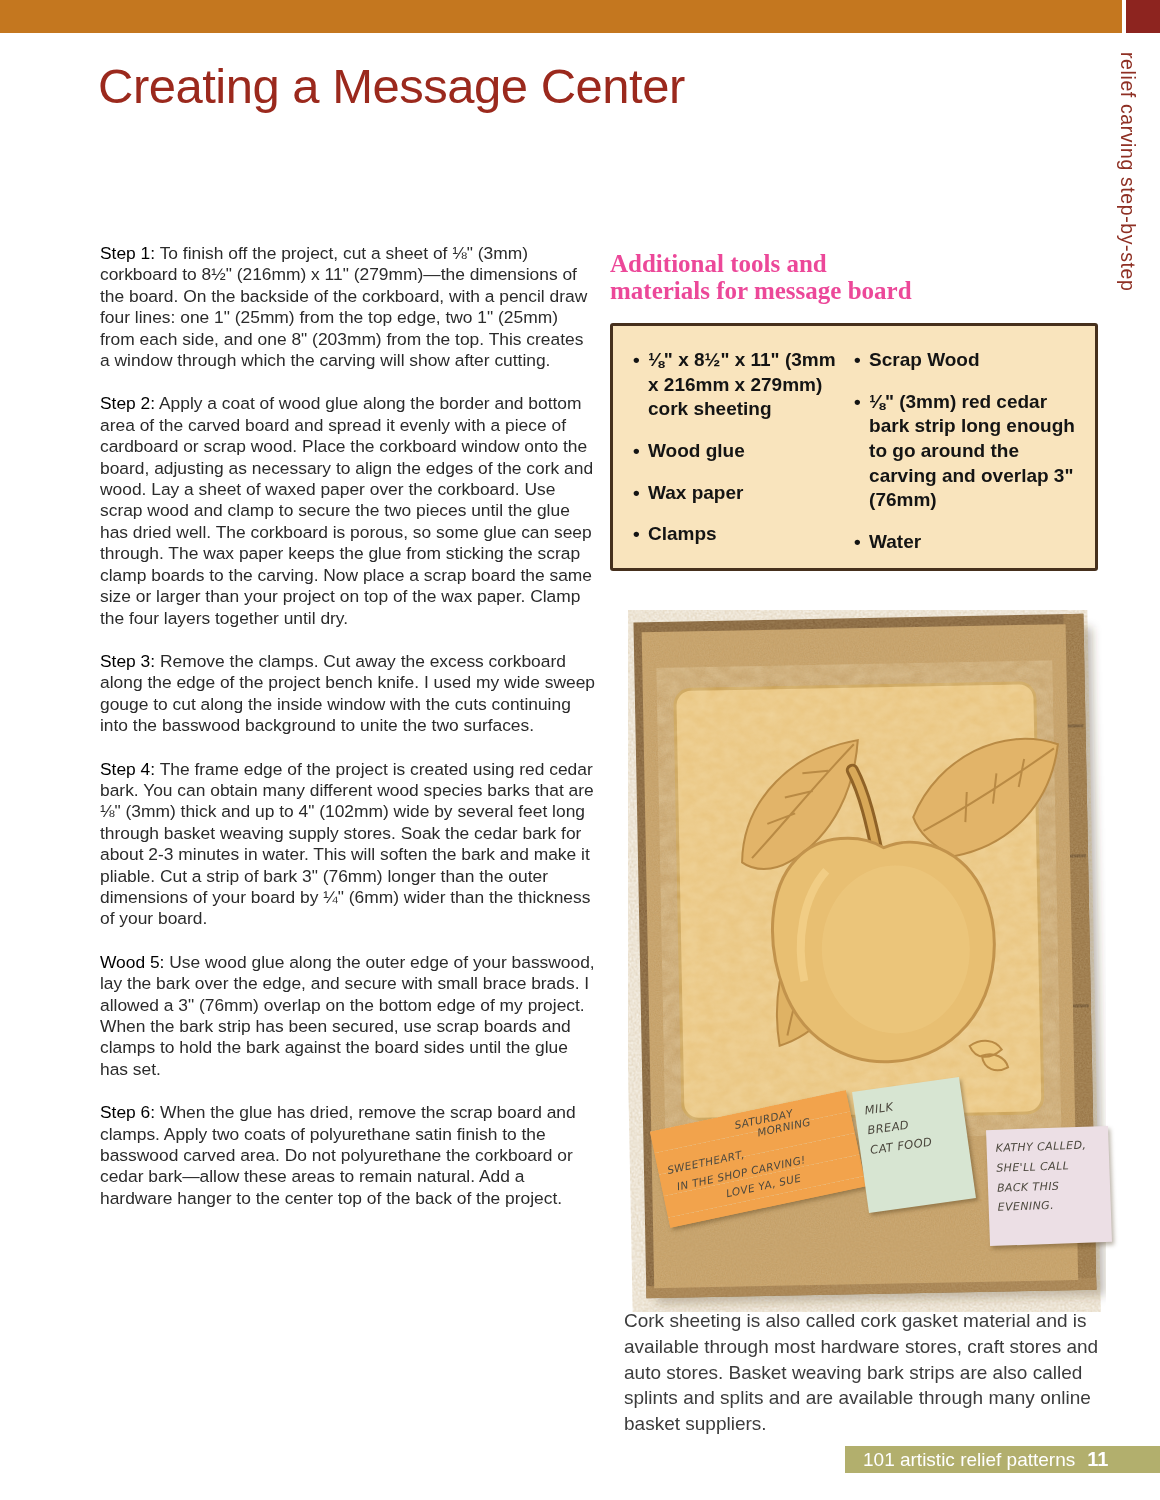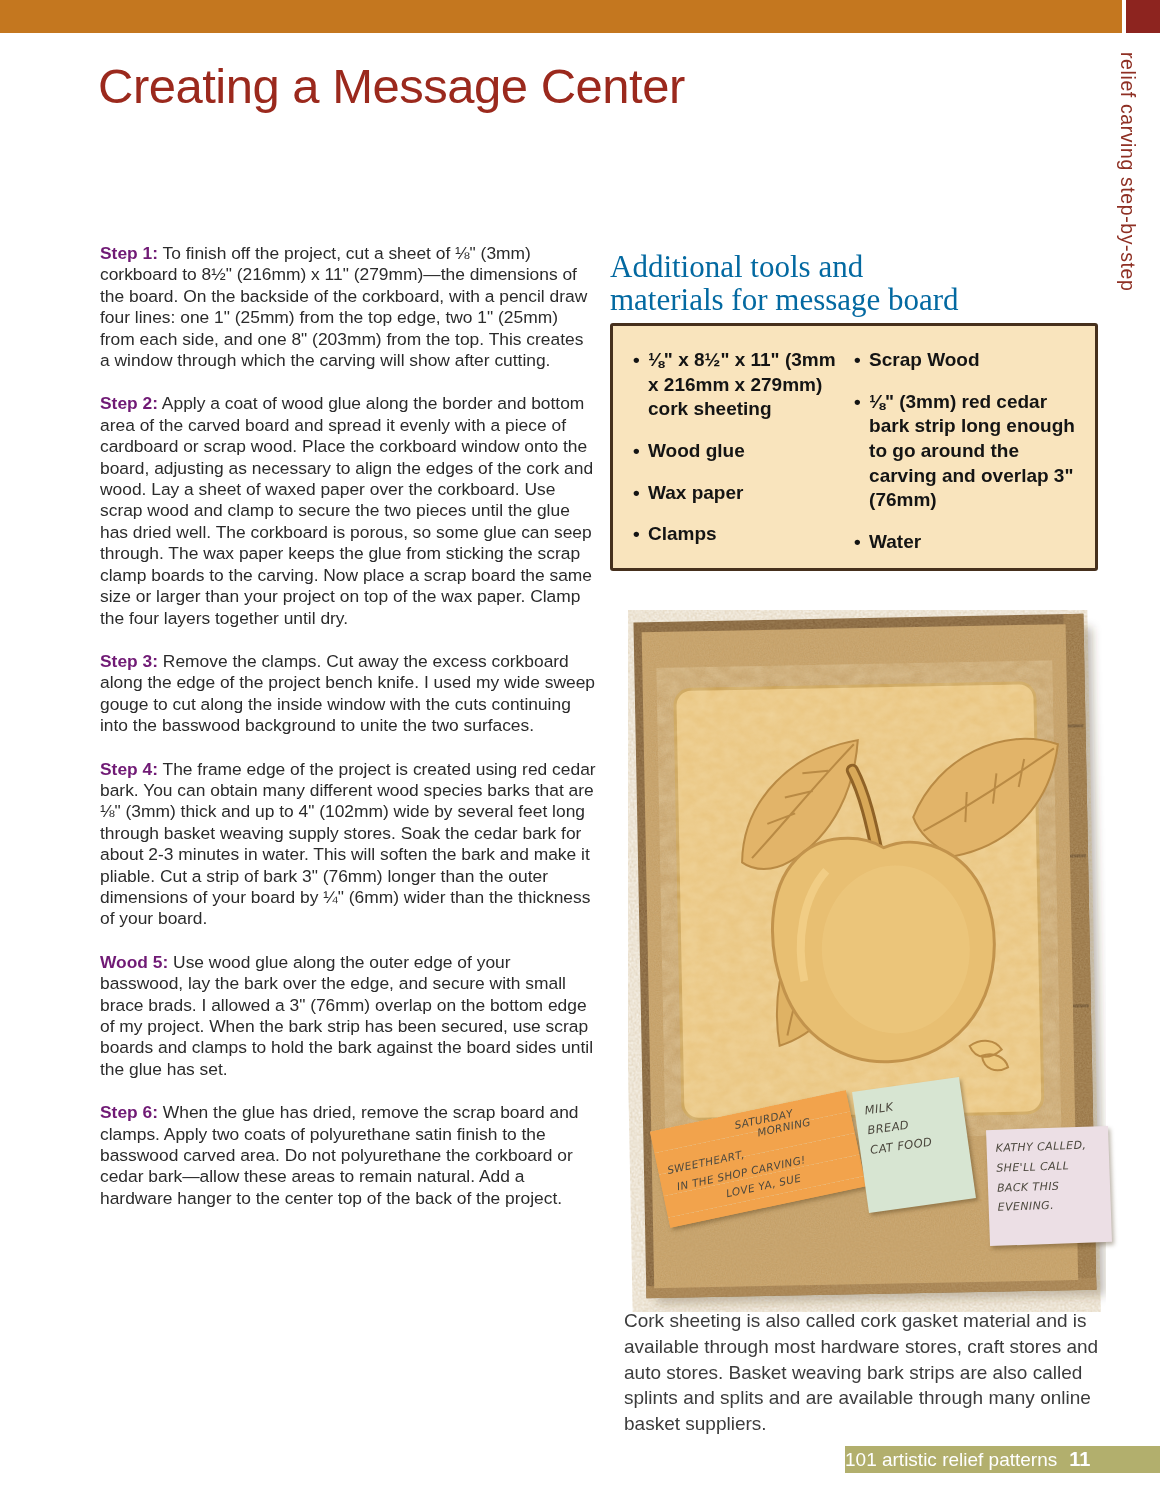--- a/index.html
+++ b/index.html
@@ -24,26 +24,26 @@
   .subtitle {
     position:absolute; left:100px; top:128px; width:730px;
     font-size:22.5px; line-height:1.55; color:#4b4b4b;
   }
   
   .steps-col {
     position:absolute; left:100px; top:243px; width:497px;
     font-size:17.4px; line-height:1.23; color:#2b2b2b;
   }
   .steps-col p { margin-bottom:22px; }
-  .step-label { font-weight:700; color:#701a75; }
+  .step-label { font-weight:400; color:#000000; }
   
   .tools-heading {
     position:absolute; left:610px; top:251px; width:500px;
-    font-family:"Liberation Serif", serif; font-weight:400;
-    font-size:31px; line-height:1.06; color:#0369a1;
+    font-family:"Liberation Serif", serif; font-weight:700;
+    font-size:25px; line-height:1.06; color:#ec4899;
   }
   .tools-box {
     position:absolute; left:610px; top:323px; width:488px; height:248px;
     background:#f9e4bd; border:3px solid #46301d; border-radius:3px;
     display:flex; padding:22px 14px 0 20px;
   }
   .tools-list { list-style:none; }
   .tools-list.left  { width:218px; }
   .tools-list.right { width:230px; margin-left:6px; }
   .tools-list li {
@@ -84,21 +84,21 @@
   }
   
   .caption {
     position:absolute; left:624px; top:1308px; width:505px;
     font-size:19px; line-height:1.36; color:#3c3c3c;
   }
   
   .footer-bar {
     position:absolute; left:845px; top:1446px; width:315px; height:27px;
     background:#b2af6d; color:#ffffff; display:flex; align-items:center;
-    font-size:19px;
+    padding-left:18px; font-size:19px;
   }
   .footer-page { font-weight:700; font-size:20px; margin-left:12px; }
 </style>
 </head>
 <body>
 
 <div class="page">
 
   <div class="topbar"></div>
   <div class="accent-square"></div>

